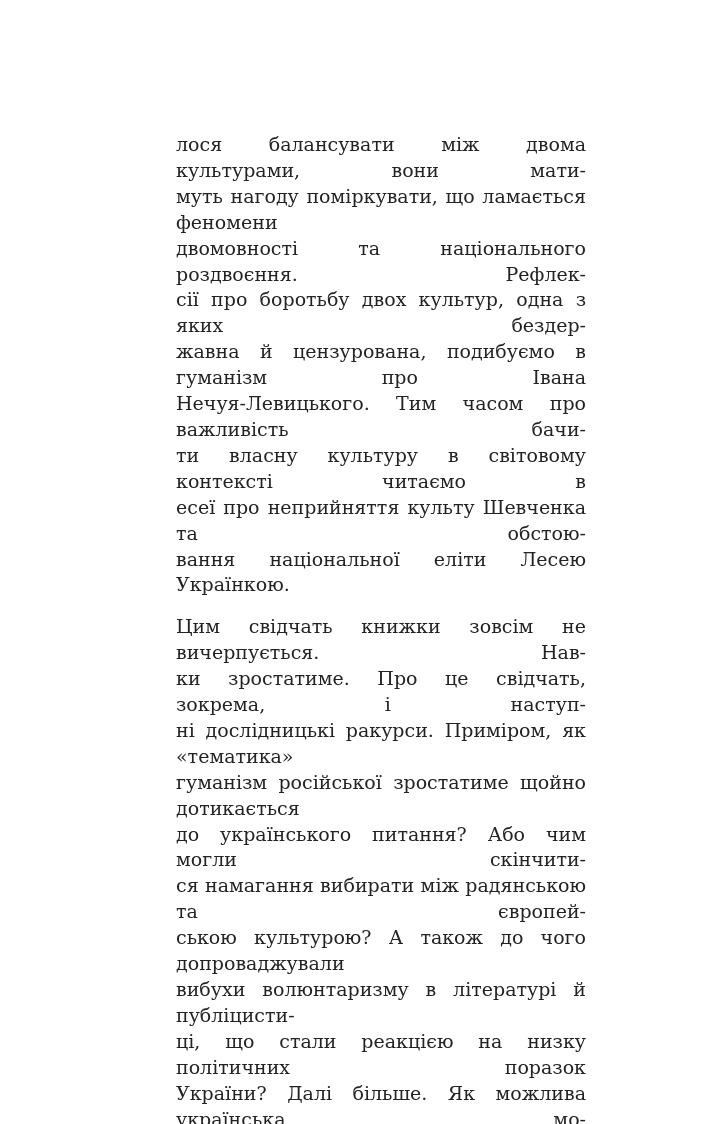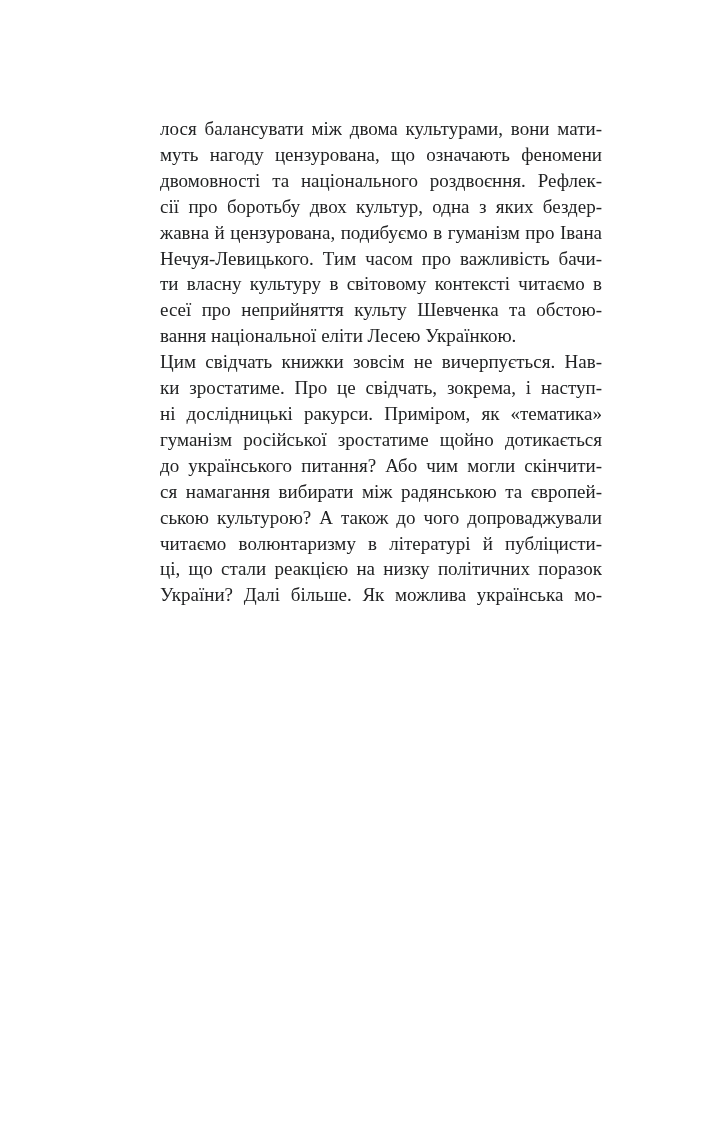--- a/index.html
+++ b/index.html
@@ -20,56 +20,55 @@
     position: absolute;
     left: 160px;
     top: 116px;
     width: 442px;
   }
   .body-text {
     font-size: 19px;
     line-height: 25.9px;
   }
   .paragraph {
-    margin: 0;
-    font-family: Liberation Serif, serif;
+    margin: 16px;
   }
   .line {
     text-align: justify;
     text-align-last: justify;
     white-space: normal;
   }
   .line.last {
     text-align: justify;
     text-align-last: left;
   }
 </style>
 </head>
 <body>
 
 <div class="page">
   <div class="body-text">
       <div class="paragraph">
         <div class="line">лося балансувати між двома культурами, вони мати-</div>
-        <div class="line">муть нагоду цензурована, що означають феномени</div>
+        <div class="line">муть нагоду поміркувати, що ламається феномени</div>
         <div class="line">двомовності та національного роздвоєння. Рефлек-</div>
         <div class="line">сії про боротьбу двох культур, одна з яких бездер-</div>
         <div class="line">жавна й цензурована, подибуємо в гуманізм про Івана</div>
         <div class="line">Нечуя-Левицького. Тим часом про важливість бачи-</div>
         <div class="line">ти власну культуру в світовому контексті читаємо в</div>
         <div class="line">есеї про неприйняття культу Шевченка та обстою-</div>
         <div class="line last">вання національної еліти Лесею Українкою.</div>
       </div>
       <div class="paragraph">
         <div class="line">Цим свідчать книжки зовсім не вичерпується. Нав-</div>
         <div class="line">ки зростатиме. Про це свідчать, зокрема, і наступ-</div>
         <div class="line">ні дослідницькі ракурси. Приміром, як «тематика»</div>
         <div class="line">гуманізм російської зростатиме щойно дотикається</div>
         <div class="line">до українського питання? Або чим могли скінчити-</div>
         <div class="line">ся намагання вибирати між радянською та європей-</div>
         <div class="line">ською культурою? А також до чого допроваджували</div>
-        <div class="line">читаємо волюнтаризму в літературі й публіцисти-</div>
+        <div class="line">вибухи волюнтаризму в літературі й публіцисти-</div>
         <div class="line">ці, що стали реакцією на низку політичних поразок</div>
         <div class="line">України? Далі більше. Як можлива українська мо-</div>
       </div>
     </div>
 
 </div>
 
 </body></html>

